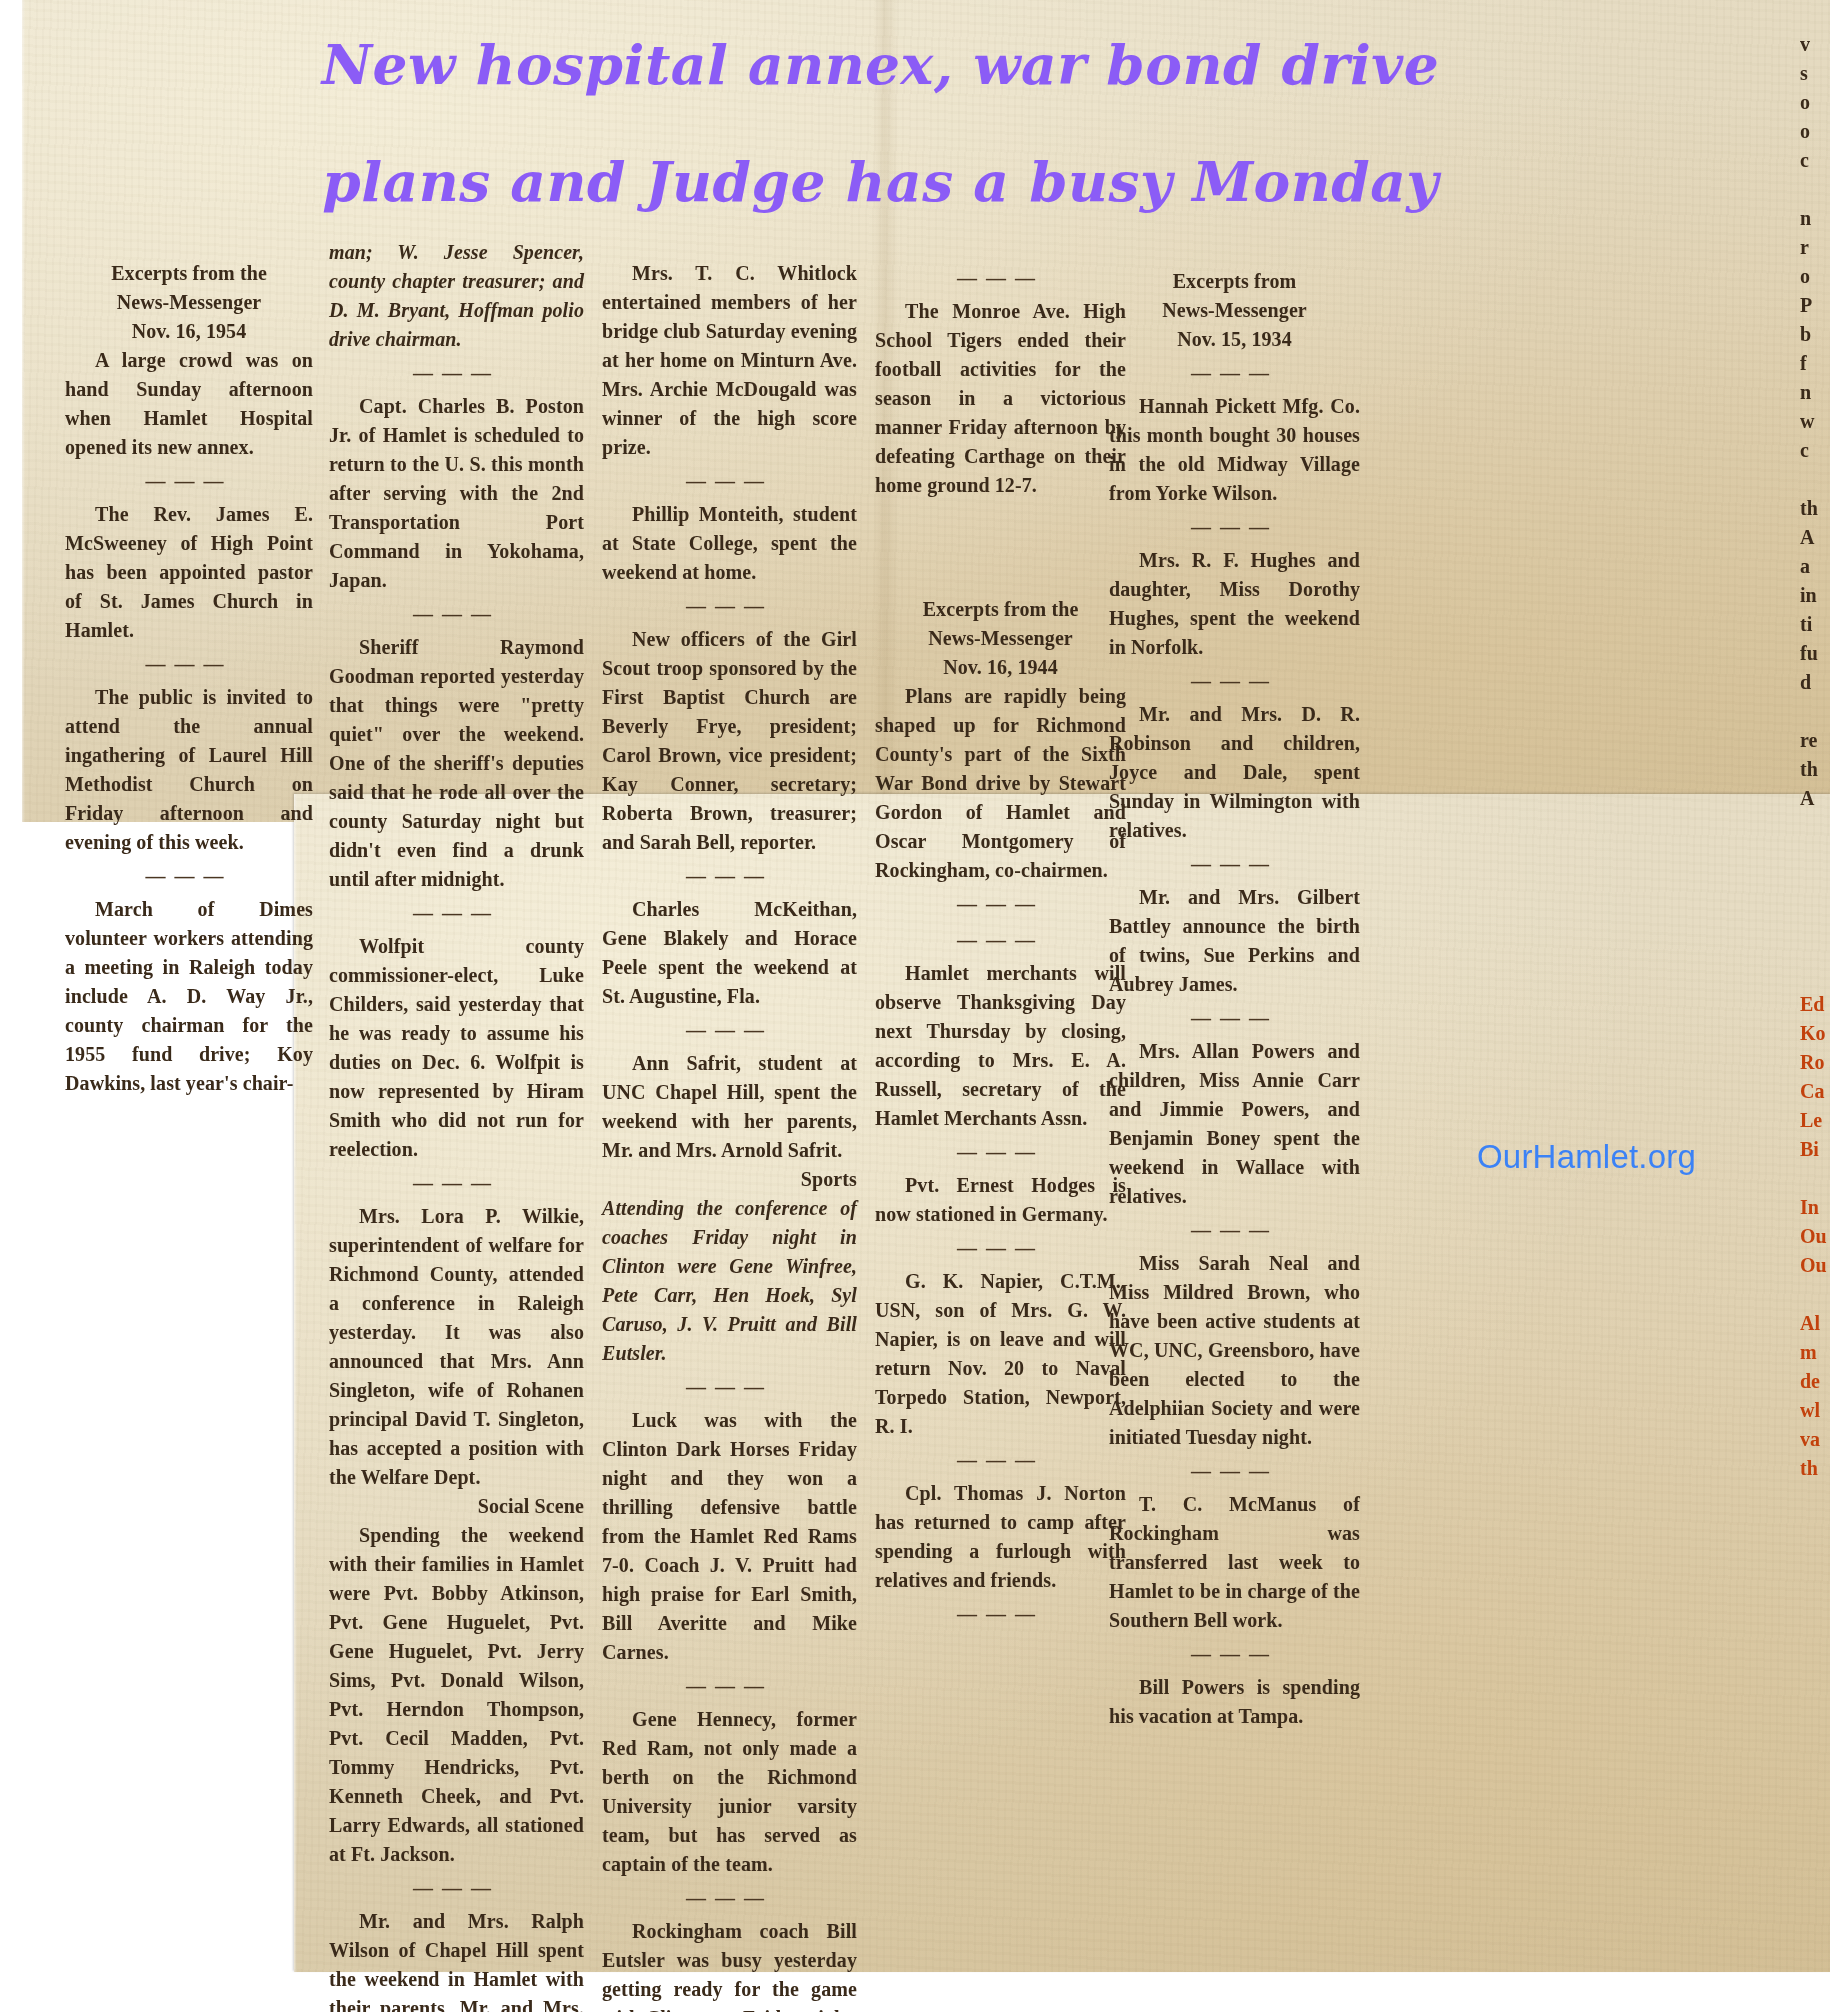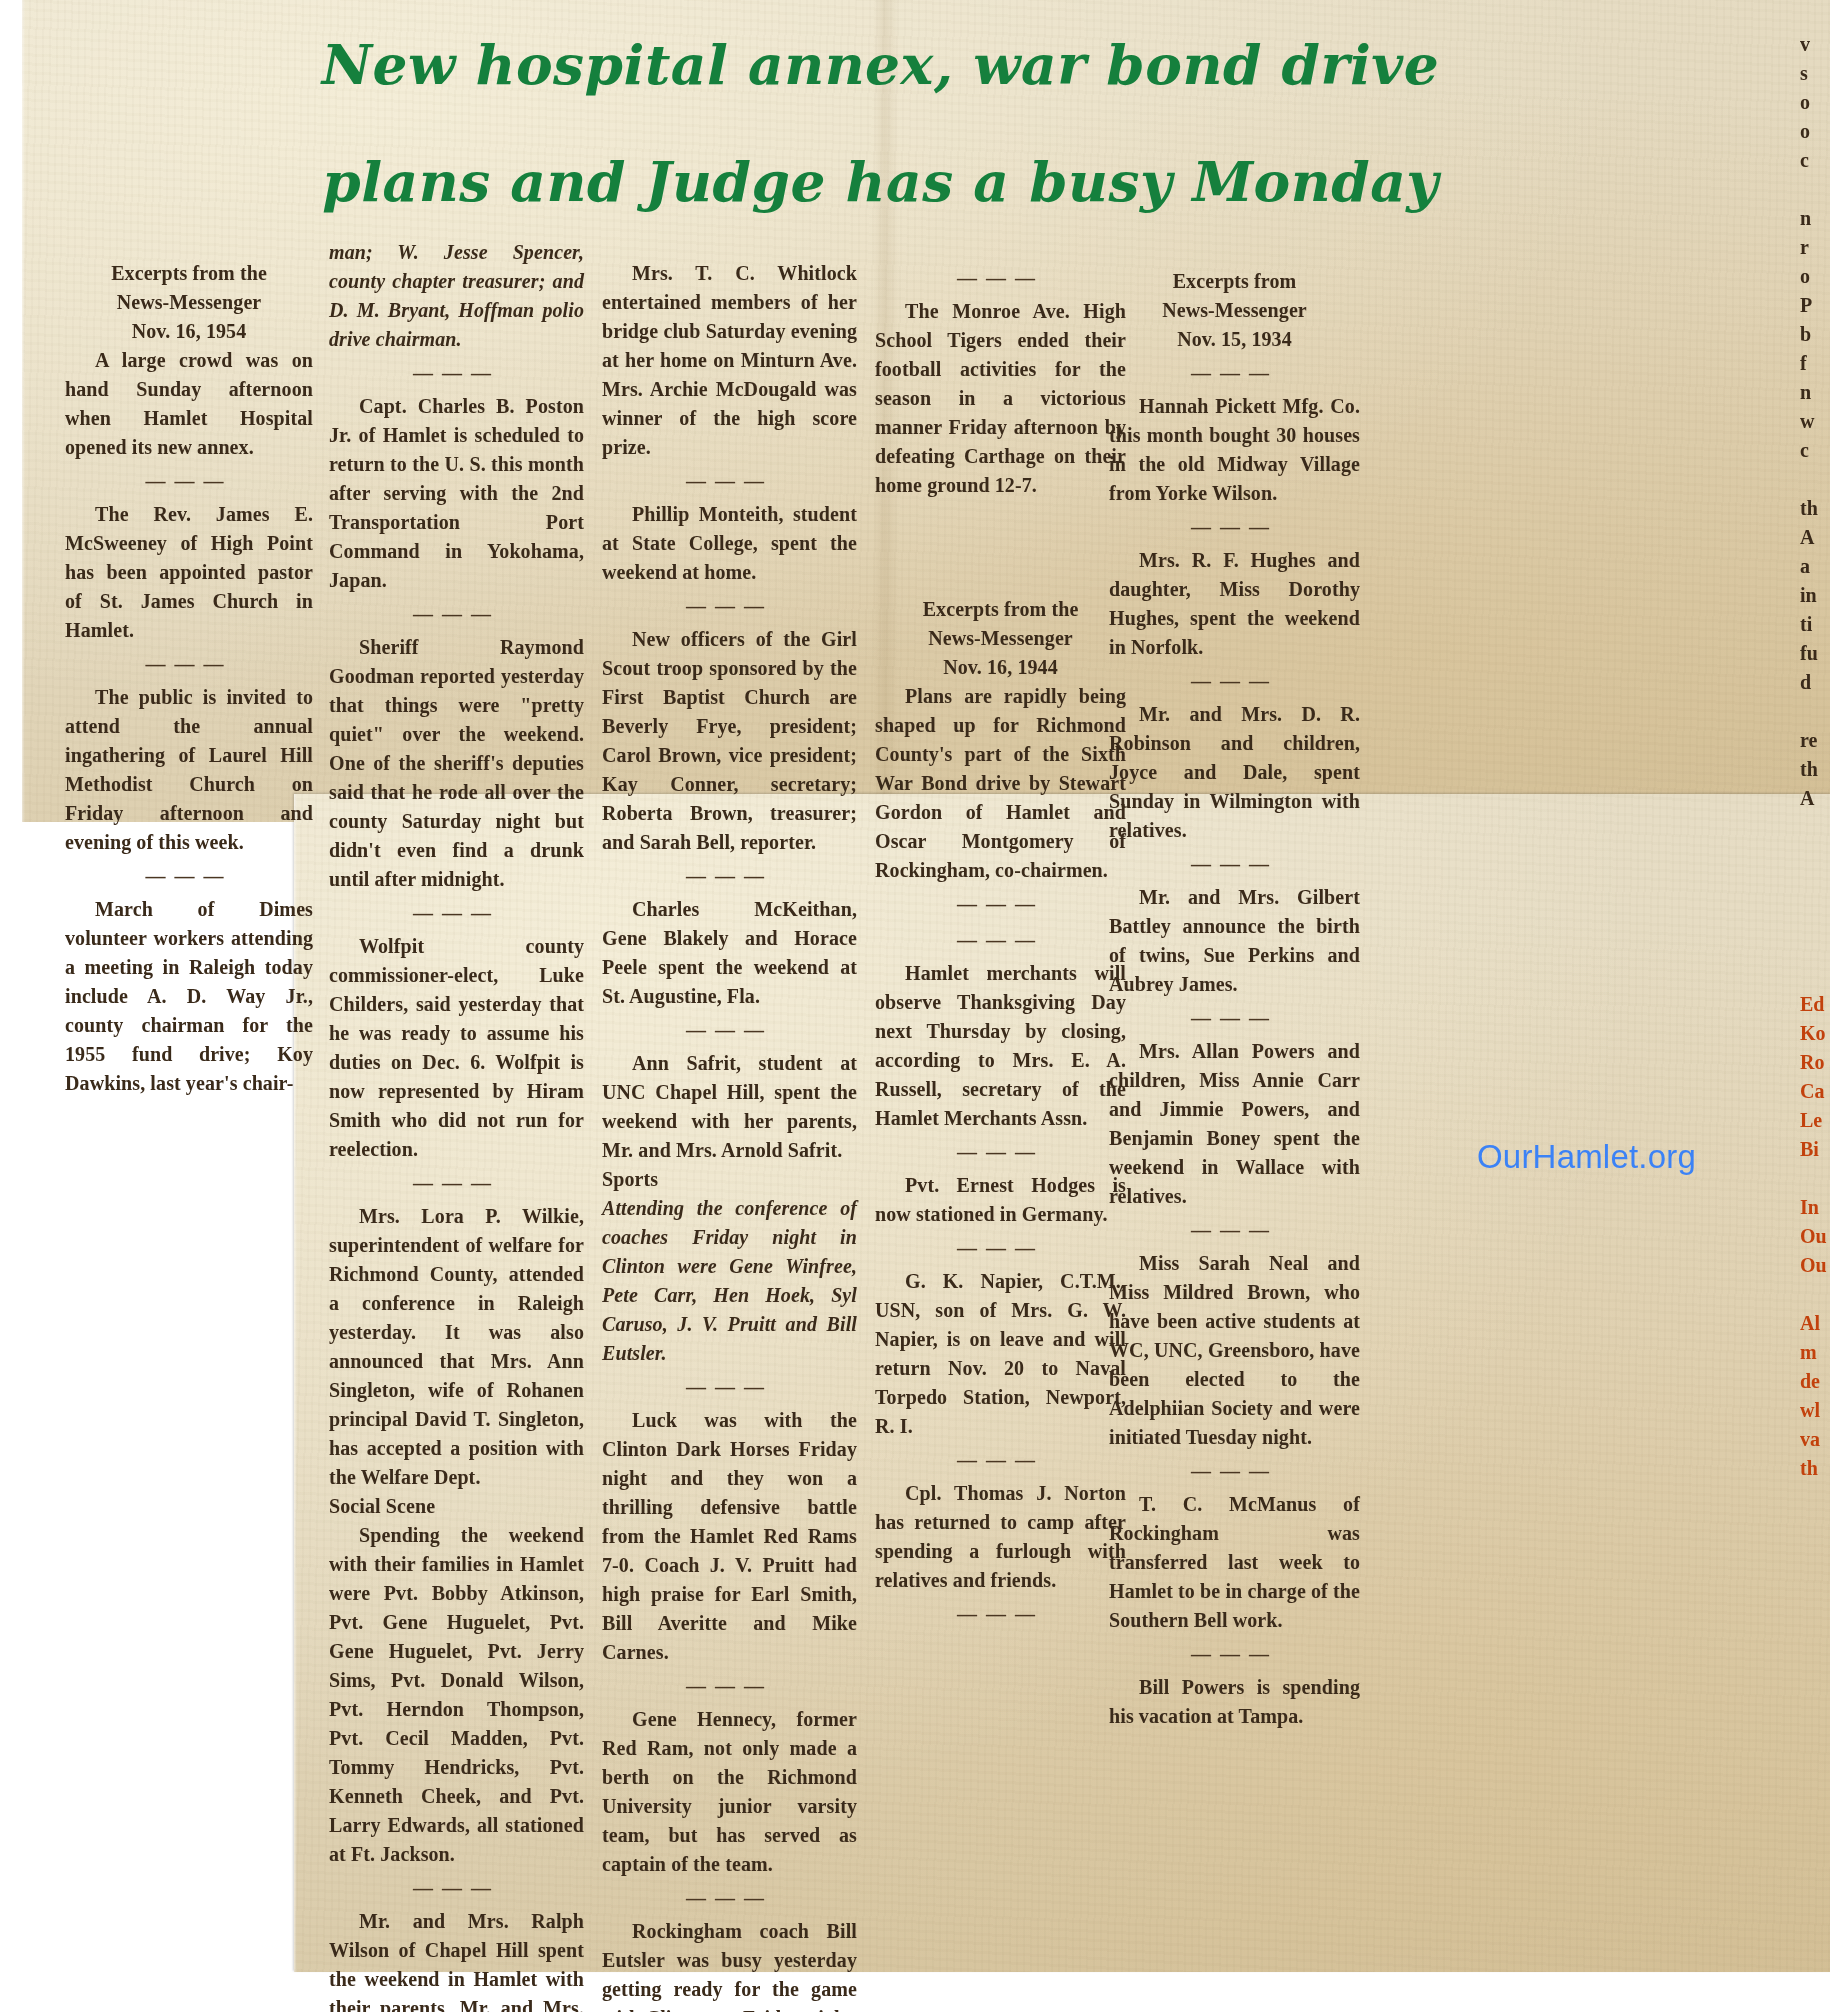--- a/index.html
+++ b/index.html
@@ -56,42 +56,42 @@
 
   
   #headline {
     position: absolute;
     left: 158px; top: 6px;
     width: 1445px;
     text-align: center;
     font-family: "DejaVu Serif", "Liberation Serif", serif;
     font-style: italic;
     font-weight: 700;
-    color: #15803d;
+    color: #8b5cf6;
     letter-spacing: 0.5px;
   }
   #headline .hl-line { display:block; font-size: 55px; line-height: 117px; }
 
   
   .col {
     position: absolute;
     color: #3a2a1a;
     font-family: "Liberation Serif", serif;
     font-size: 20px;
     line-height: 29px;
     text-align: justify;
     text-justify: inter-word;
     font-weight: 600;
     letter-spacing: 0.1px;
     -webkit-font-smoothing: none;
   }
   .col p { margin: 0; text-indent: 30px; }
   .col p.noind { text-indent: 0; font-style: italic; }
   .kicker { text-align:center; text-indent:0 !important; font-weight:700; line-height:29px; }
-  .subhead { text-align:left; text-indent:0 !important; font-weight:700; }
+  .subhead { text-align:right; text-indent:0 !important; font-weight:700; }
 
   
   .sep {
     text-align: center;
     text-indent: 0 !important;
     letter-spacing: 9px;
     font-weight: 700;
     line-height: 34px;
     color: #4a3622;
     margin: 2px 0 2px 0;

